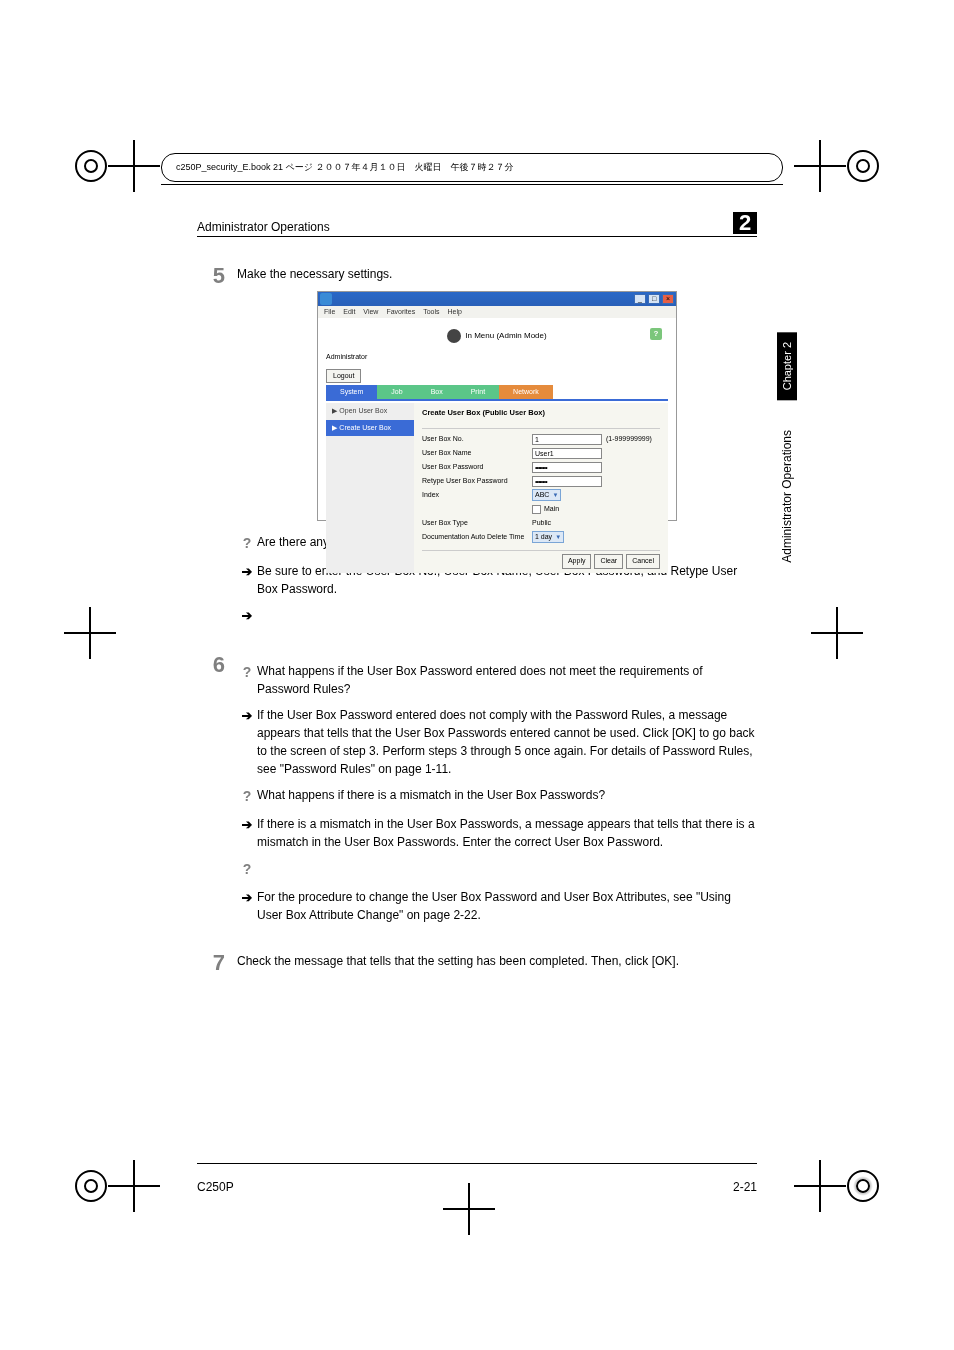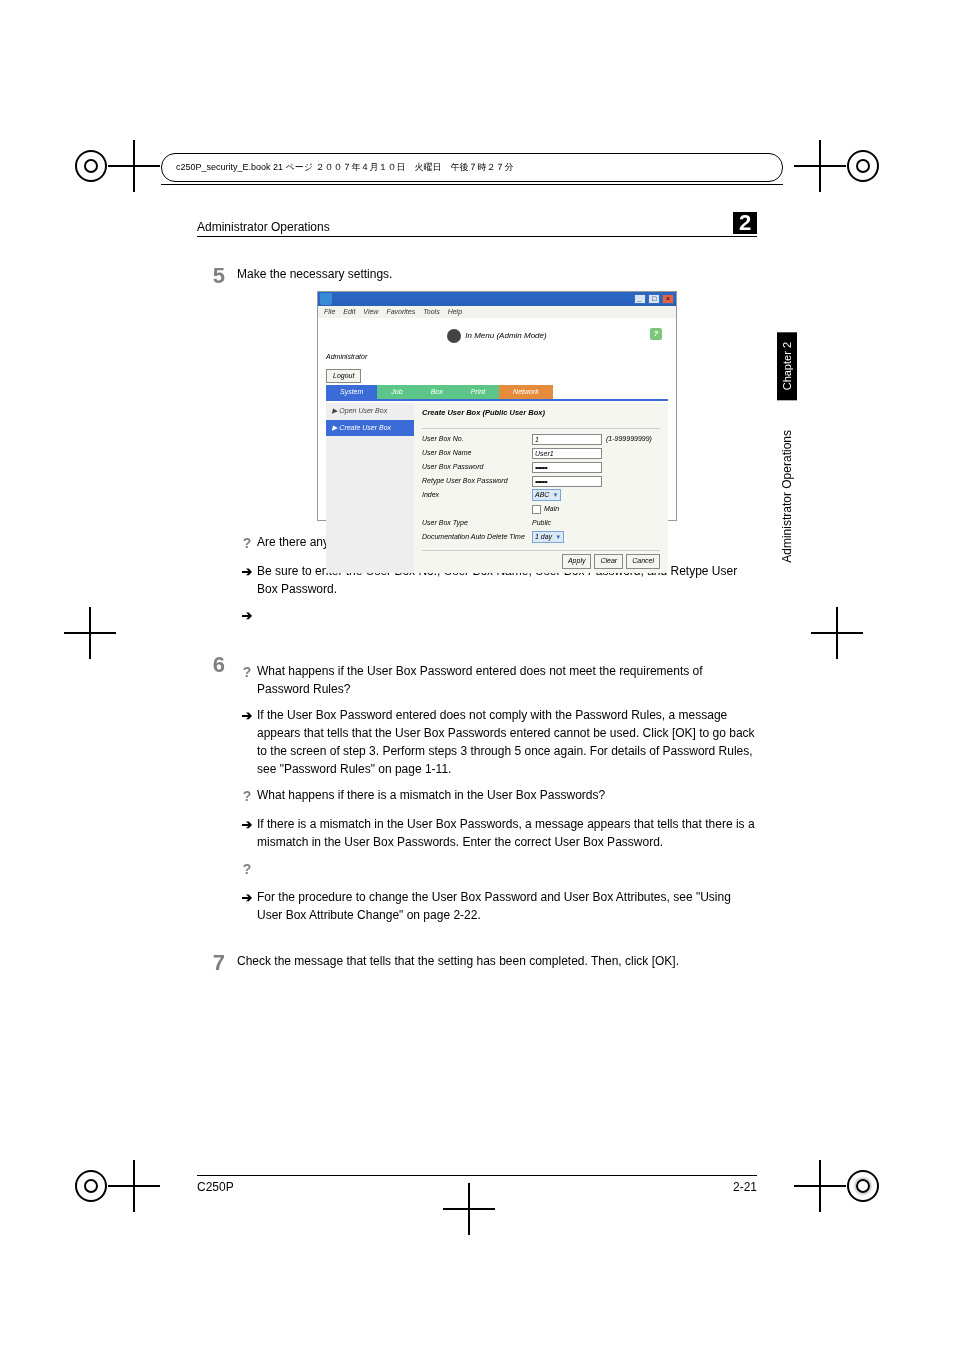--- a/index.html
+++ b/index.html
@@ -14,21 +14,21 @@
   .step-num { width: 40px; font-size: 22px; font-weight: bold; color: #808080; text-align: right; padding-right: 12px; line-height: 1;}
   .step-body { flex: 1; font-size: 12px; line-height: 1.5; }
   .indent-row { display: flex; margin-top: 8px; align-items: flex-start; }
   .indent-icon { width: 20px; display: flex; justify-content: center; font-size: 14px; color: #808080; font-weight: bold;}
   .indent-body { flex: 1; font-size: 12px; line-height: 1.5; }
   .arrow { color: #000; font-size: 13px; }
   .sidebar { position: absolute; right: 155px; top: 332px; width: 24px; display:flex; flex-direction:column; align-items:center;}
   .side-tab { writing-mode: vertical-rl; text-orientation: mixed; font-size: 11px; background: #000; color: #fff; padding: 10px 4px; transform: rotate(180deg); }
   .side-text { writing-mode: vertical-rl; transform: rotate(180deg); font-size: 12px; margin-top: 30px; }
   
-  .screenshot { width: 360px; height: 230px; margin: 8px auto 12px auto; background: #fff; border: 1px solid #999; position: relative; font-size: 8px; font-style: italic;}
+  .screenshot { width: 360px; height: 230px; margin: 8px auto 12px auto; background: #fff; border: 1px solid #999; position: relative; font-size: 8px;}
   .win-title { background: linear-gradient(#2968c7,#2960b8); height: 14px; display:flex; justify-content:flex-end; align-items:center; padding:0 2px;}
   .win-btn { width:12px; height:10px; margin-left:2px; background:#d6e4f5; border:1px solid #3a6bb5; font-size:7px; display:flex;align-items:center;justify-content:center;}
   .win-btn.close{background:#e76045;}
   .ie-icon{ width:12px;height:12px; margin-right: auto; background:#3a8bd6; border-radius:2px;}
   .menu-bar { background:#f2f2ee; height:12px; display:flex; align-items:center; gap:8px; padding:0 6px; font-size:7px; color:#333;}
   .admin-header { display:flex; align-items:center; justify-content:center; height:24px; position:relative; margin-top:6px;}
   .admin-header .logo{width:14px;height:14px; background:#444; border-radius:50%; margin-right:4px; position:relative;}
   .help-icon { position:absolute; right:14px; top:4px; width:12px;height:12px;background:#7bc67b;border-radius:2px;display:flex;align-items:center;justify-content:center;color:#fff;font-weight:bold;font-size:8px;}
   .admin-row { display:flex; align-items:center; padding:4px 8px 2px 8px; font-size:7px; gap:8px;}
   .logout-btn { border:1px solid #888; padding:1px 6px; background:#f5f5f0; font-size:7px;}
@@ -48,21 +48,21 @@
   .form-title { font-weight:bold; font-size:7.5px; border-bottom:1px solid #ccc; padding-bottom:10px; margin-bottom:3px;}
   .form-row { display:flex; align-items:center; height:14px; font-size:7px;}
   .form-label { width:110px; }
   .form-input { border:1px solid #888; background:#fff; height:11px; padding:0 2px; font-size:7px; }
   .form-note { margin-left:4px; font-size:7px;}
   .form-checkbox { width:9px;height:9px;border:1px solid #888;background:#fff;margin-right:3px;}
   .form-select { border:1px solid #7aa5d6; background:#dce8f6; height:12px; padding:0 2px; display:flex;align-items:center;gap:3px;font-size:7px;}
   .sel-arrow{color:#3a6bb5;font-size:6px;}
   .bot-btns { display:flex; justify-content:flex-end; gap:3px; margin-top:6px; padding-top:3px; border-top:1px solid #ccc;}
   .bot-btn { border:1px solid #888; background:#f5f5f0; padding:1px 5px; font-size:7px;}
-  .footer-row {position:absolute; left:197px; bottom:156px; width:560px; display:flex; justify-content:space-between; font-size:12px; border-top:1px solid #000; padding-top:4px;}
+  .footer-row {position:absolute; left:197px; bottom:156px; width:560px; display:flex; justify-content:space-between; font-size:12px; border-top:1px solid #000; padding-top:16px;}
   .simple-target { position:absolute; display:flex; align-items:center; gap:2px;}
   .circ-ring { width:32px;height:32px;border:2px solid #000; border-radius:50%; display:flex;align-items:center;justify-content:center;}
   .circ-dot {width:14px;height:14px;border:2px solid #000;border-radius:50%;}
   .circ-cross { position:relative; display:flex;align-items:center;justify-content:center;}
   .circ-cross::before{content:"";position:absolute;width:52px;height:1.5px;background:#000;}
   .circ-cross::after{content:"";position:absolute;width:1.5px;height:52px;background:#000;}
 </style>
 </head>
 <body>
 

